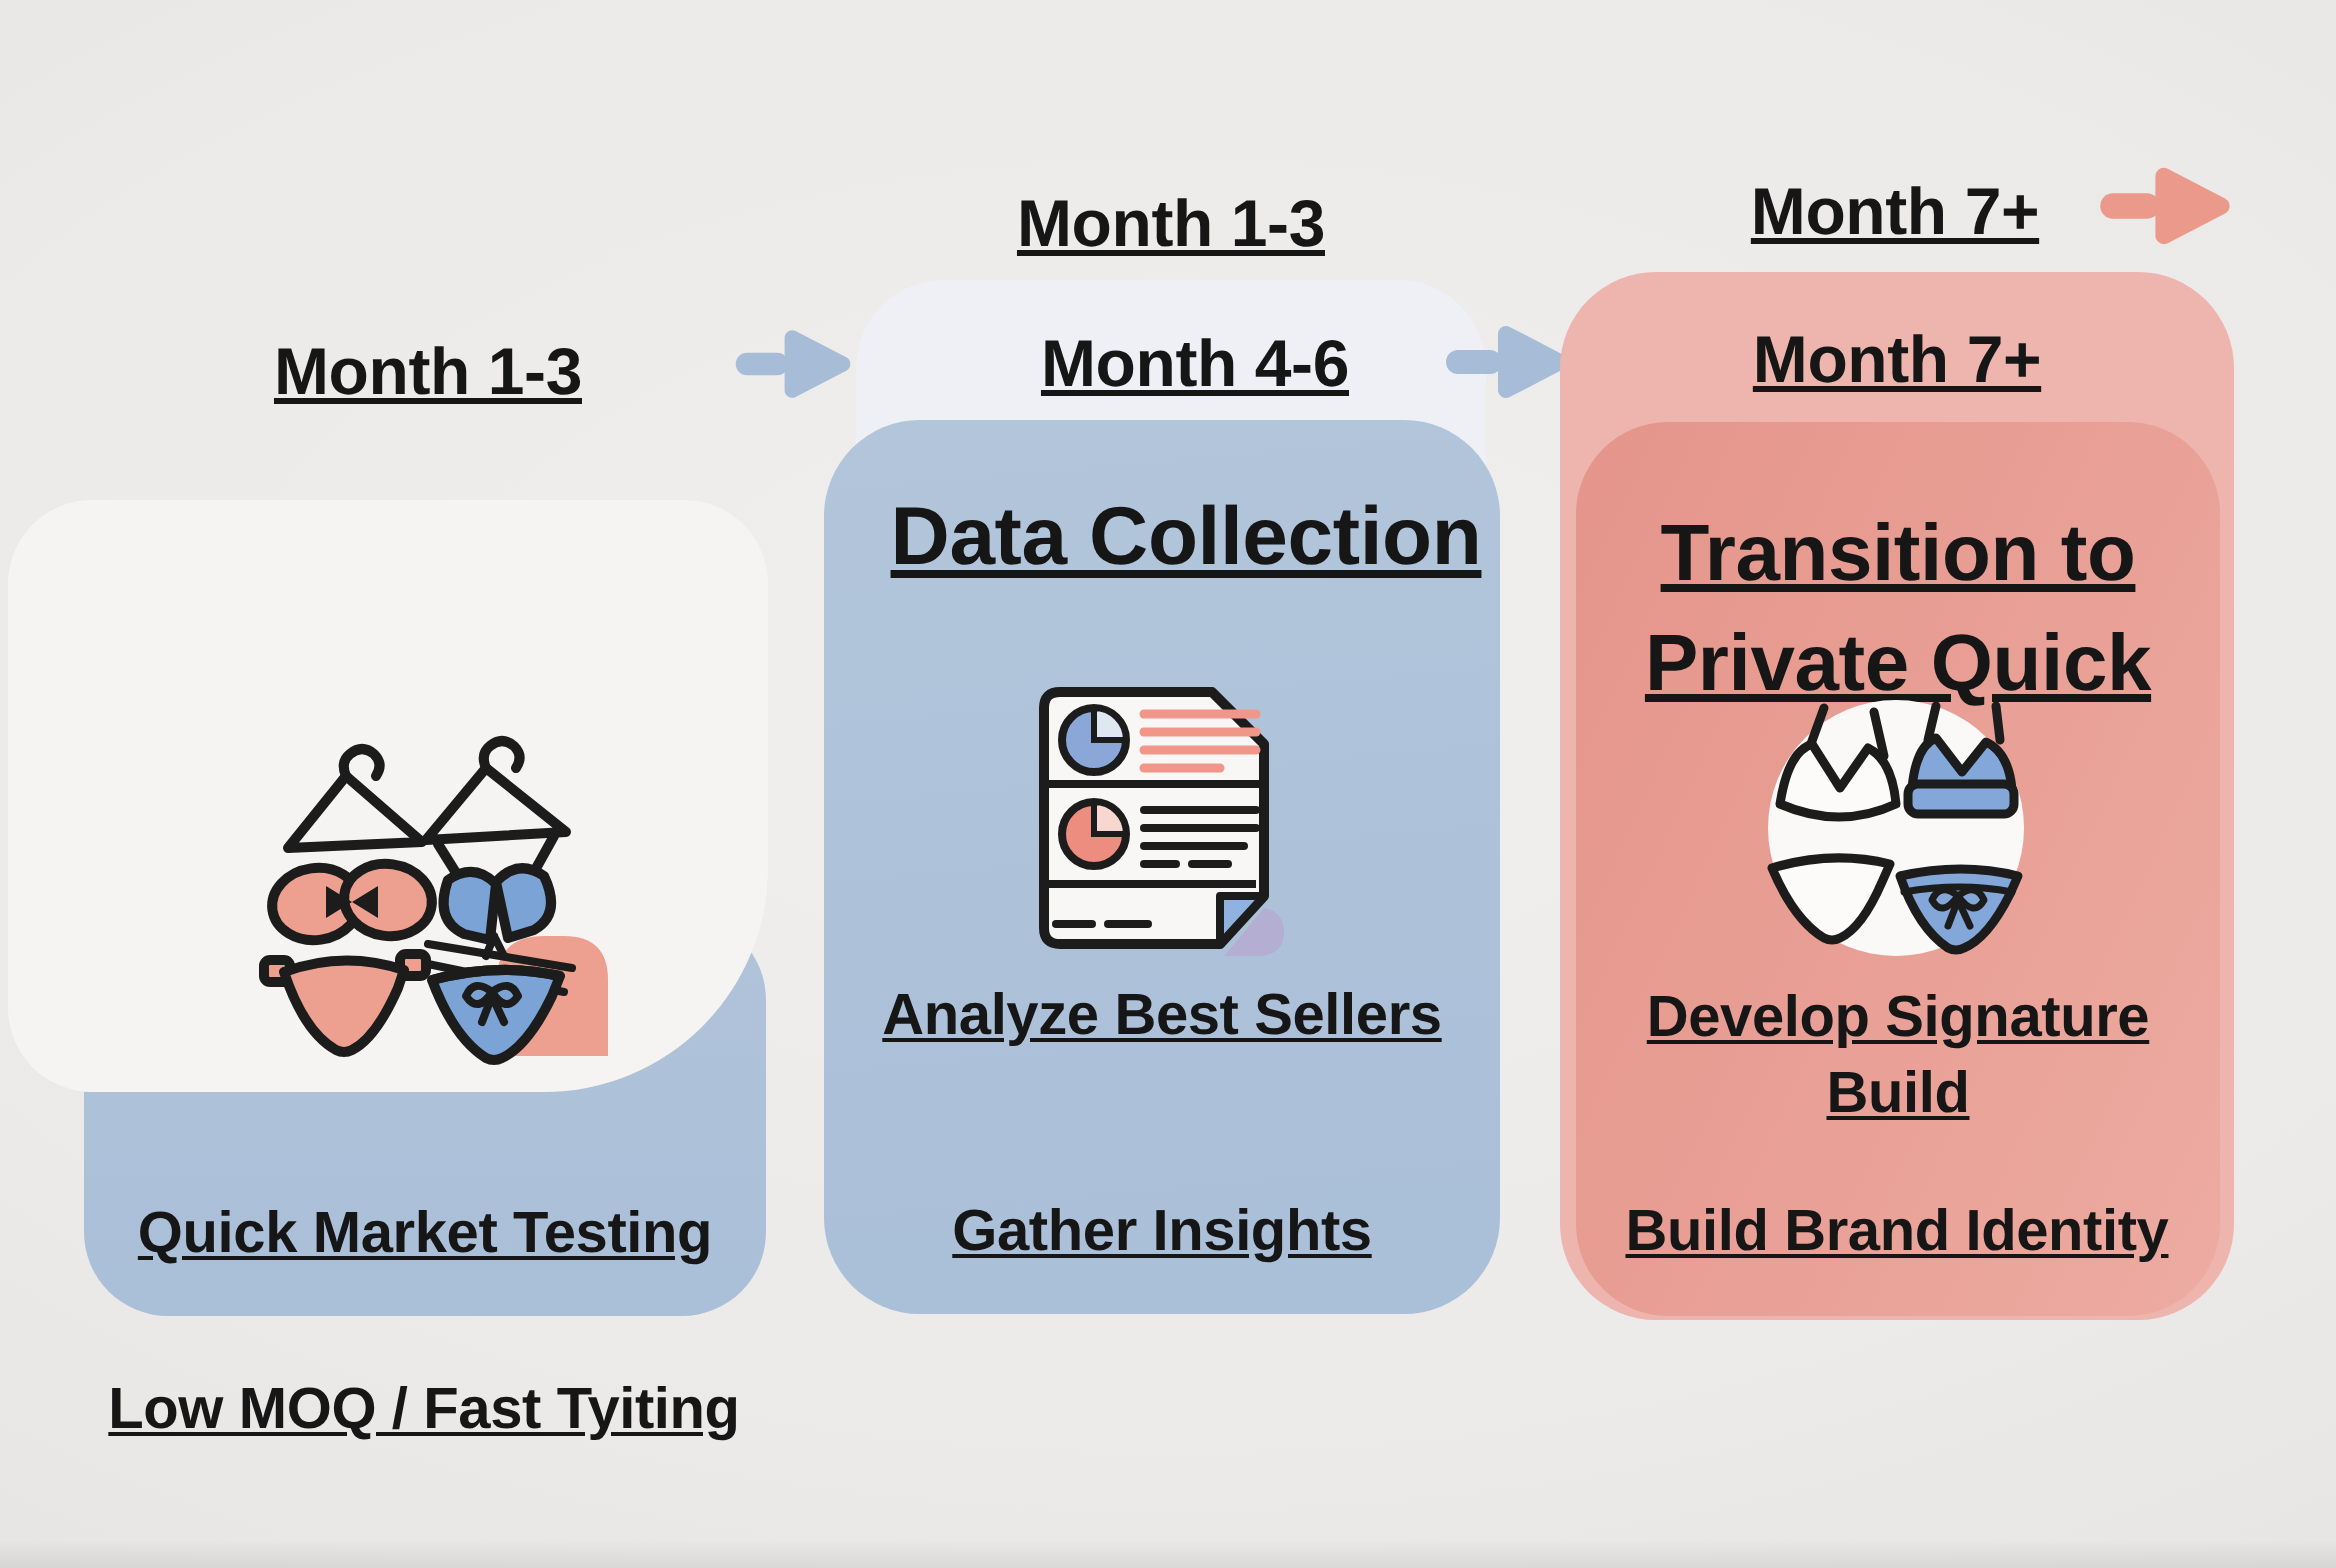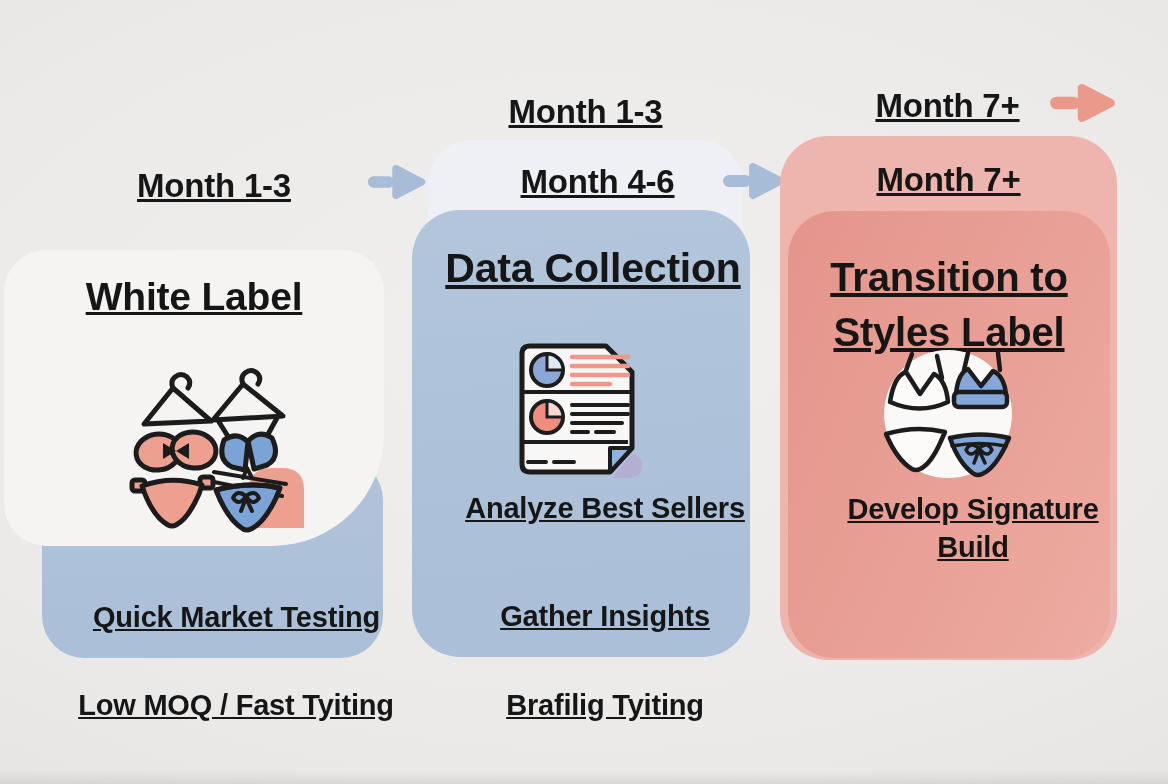--- a/index.html
+++ b/index.html
@@ -13,21 +13,21 @@
     font-family:"Liberation Sans","DejaVu Sans",sans-serif;color:var(--text);
     background:radial-gradient(115% 95% at 50% 44%, #f0efed 0%, #ebeae9 52%, #e6e4e3 80%, #dbd9d8 100%);
   }
   #stage::after{content:"";position:absolute;left:0;right:0;bottom:0;height:14px;
     background:linear-gradient(180deg,rgba(0,0,0,0),rgba(0,0,0,0.07));pointer-events:none;}
   .abs{position:absolute;}
   .txt{text-align:center;line-height:1.2;font-weight:700;letter-spacing:-0.2px;text-decoration:underline;}
   .period{font-size:33px;}
   .title-lg{font-size:39px;}
   .title-xl{font-size:41px;line-height:1.4;}
-  .item{font-size:29px;padding-left:24px;}
+  .item{font-size:29px;}
   
   .card-blue-left{left:42px;top:458px;width:341px;height:200px;border-radius:42px;
     background:linear-gradient(180deg,#b0c3da,var(--blue-card));}
   .panel-left{left:4px;top:250px;width:380px;height:296px;background:var(--panel);
     border-radius:42px 42px 112px 42px;}
   .card-light-mid{left:428px;top:140px;width:315px;height:164px;border-radius:44px;background:var(--light-card);}
   .card-blue-mid{left:412px;top:210px;width:338px;height:447px;border-radius:48px;
     background:linear-gradient(175deg,var(--blue-card-2) 0%,#adc2d9 55%,var(--blue-card) 100%);}
   .card-pink-outer{left:780px;top:136px;width:337px;height:524px;border-radius:48px;background:var(--pink-card);}
   .card-pink-inner{left:788px;top:211px;width:322px;height:447px;border-radius:46px;
@@ -42,21 +42,20 @@
   <div class="abs card-blue-left"></div>
   <div class="abs panel-left"></div>
 
   <div class="abs txt period" style="left:54px;top:166px;width:320px;">Month 1-3</div>
 
   <svg class="abs" style="left:366px;top:160px;" width="62" height="44" viewBox="0 0 66 46">
     <rect x="2" y="17" width="28" height="12" rx="6" fill="var(--blue-arrow)"></rect>
     <path d="M32 9 L59 23 L32 37 Z" fill="var(--blue-arrow)" stroke="var(--blue-arrow)" stroke-width="8" stroke-linejoin="round"></path>
   </svg>
 
-  <div class="abs txt title-lg" style="left:4px;top:274px;width:380px;">White Label</div>
 
   <svg class="abs" style="left:116px;top:364px;" width="236" height="192" viewBox="0 0 236 192">
     <path d="M132 164 V128 q0-24 24-24 h10 q22 0 22 22 v38 z" fill="#eda08f"></path>
     <g fill="none" stroke="#1c1c1c" stroke-width="5" stroke-linecap="round" stroke-linejoin="round">
       <path d="M57 24 q-3-7 2-11 q6-5 12 0 q5 5 1 11"></path>
       <path d="M57 24 L28 60 L95 57 Z"></path>
       <path d="M127 20 q-3-7 2-11 q6-5 12 0 q5 5 1 11"></path>
       <path d="M127 20 L97 56 L167 52 Z"></path>
     </g>
 
@@ -133,33 +132,32 @@
       <line x1="58" y1="81" x2="108" y2="81"></line>
       <line x1="58" y1="90" x2="74" y2="90"></line>
       <line x1="82" y1="90" x2="100" y2="90"></line>
       <line x1="14" y1="120" x2="32" y2="120"></line>
       <line x1="40" y1="120" x2="60" y2="120"></line>
     </g>
   </svg>
 
   <div class="abs txt item" style="left:412px;top:491px;width:338px;">Analyze Best Sellers</div>
   <div class="abs txt item" style="left:412px;top:599px;width:338px;">Gather Insights</div>
-  <div class="abs txt item" style="left:412px;top:688px;width:338px;">Brafilig Tyiting</div>
 
   <div class="abs txt period" style="left:790px;top:86px;width:315px;">Month 7+</div>
 
   <svg class="abs" style="left:1048px;top:78px;" width="70" height="50" viewBox="0 0 66 46">
     <rect x="2" y="17" width="28" height="12" rx="6" fill="var(--red-arrow)"></rect>
     <path d="M32 9 L59 23 L32 37 Z" fill="var(--red-arrow)" stroke="var(--red-arrow)" stroke-width="8" stroke-linejoin="round"></path>
   </svg>
 
   <div class="abs card-pink-outer"></div>
   <div class="abs txt period" style="left:780px;top:160px;width:337px;">Month 7+</div>
   <div class="abs card-pink-inner"></div>
-  <div class="abs txt title-xl" style="left:788px;top:250px;width:322px;font-size:40px;line-height:1.38;">Transition to Styles Label</div>
+  <div class="abs txt title-xl" style="left:788px;top:250px;width:322px;font-size:40px;line-height:1.38;">Transition to Private Quick</div>
 
   <div class="abs white-circle"></div>
 
   <svg class="abs" style="left:876px;top:336px;" width="144" height="152" viewBox="0 0 144 152">
     <g stroke="#1c1c1c" stroke-width="4.5" stroke-linecap="round" stroke-linejoin="round">
 
       <path d="M28 40 l8-22 M66 42 l-5-22" fill="none"></path>
       <path d="M14 66 q4-26 16-30 l14 22 l14-20 q12 6 14 28 q-28 13-58 0 z" fill="#fcfbf9"></path>
 
       <path d="M88 34 l4-17 M124 34 l-2-17" fill="none"></path>
@@ -172,14 +170,15 @@
       <path d="M76 110 q28-5 54 0" fill="none" stroke-width="3.5"></path>
       <g fill="none" stroke-width="3.5">
         <path d="M103 112 q-9-7-13 2 q5 9 13-2"></path>
         <path d="M103 112 q9-7 13 2 q-5 9-13-2"></path>
         <path d="M103 114 l-5 13 m5-13 l6 13"></path>
       </g>
     </g>
   </svg>
 
   <div class="abs txt item" style="left:788px;top:491px;width:322px;line-height:1.31;">Develop Signature Build</div>
+  <div class="abs txt item" style="left:780px;top:599px;width:337px;">Build Brand Identity</div>
 
 </div>
 
 </body></html>

